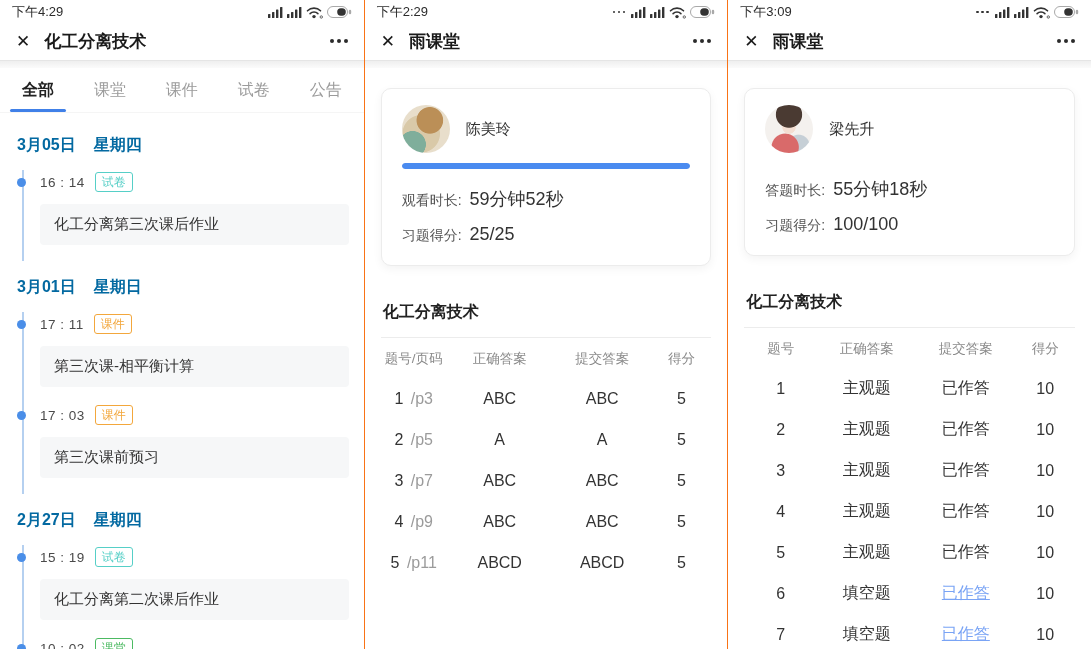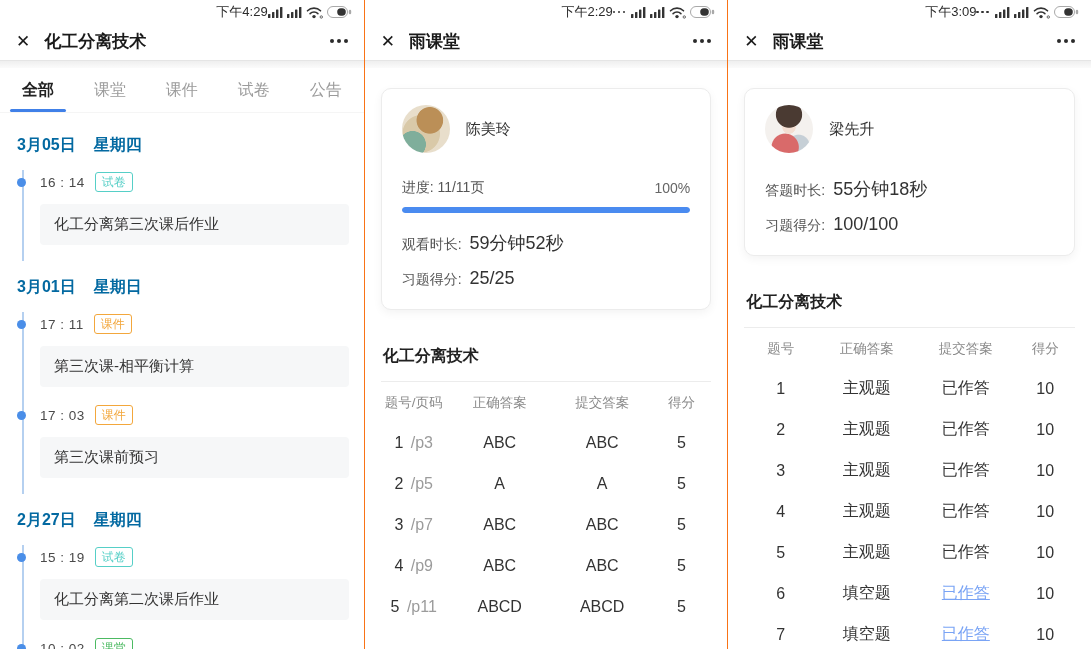--- a/index.html
+++ b/index.html
@@ -7,21 +7,21 @@
     --badge_exam:#56cfc7; --badge_courseware:#f3a73c; --badge_class:#4cba62; --link:#7aa4f5;
   }
   *{margin:0;padding:0;box-sizing:border-box;}
   html,body{width:1091px;height:649px;overflow:hidden;background:#fff;
     font-family:"Liberation Sans","DejaVu Sans",sans-serif;color:#333;}
   .app{display:flex;width:1091px;height:649px;}
   .panel{width:363.67px;height:649px;overflow:hidden;background:#fff;position:relative;}
   .panel + .panel{border-left:1px solid #f97316;}
 
   
-  .statusbar{height:22px;display:flex;align-items:center;justify-content:flex-end;
+  .statusbar{height:22px;display:flex;align-items:center;justify-content:space-between;
     padding:2px 12px 0 12px;font-size:13px;color:#2b2b2b;}
   .st-icons{display:flex;align-items:center;gap:4px;}
   .st-dots{display:flex;gap:2.5px;margin-right:2px;}
   .st-dots i{width:2.5px;height:2.5px;border-radius:50%;background:#333;display:block;}
 
   
   .navbar{height:38px;display:flex;align-items:center;padding:0 16px;background:#fff;}
   .nav-close{font-size:17px;color:#1a1a1a;cursor:pointer;line-height:1;}
   .nav-title{font-size:17px;font-weight:700;color:#1a1a1a;margin-left:14px;flex:1;
     white-space:nowrap;overflow:hidden;}
@@ -285,27 +285,20 @@
         </span>
     </div>
     <div class="nav-divider"></div>
 
     <div class="content">
       <div class="stu-card">
         <div class="stu-head">
           <div class="avatar a-cat"></div>
           <div class="stu-name">陈美玲</div>
         </div>
-        <div class="prog-row">
-          <div class="prog-label">
-            <span>进度:</span>
-            <span>11/11页</span>
-          </div>
-          <div class="prog-pct">100%</div>
-        </div>
         <div class="prog-bar">
           <div class="prog-fill" id="prog-fill-1" style="width: 100%;"></div>
         </div>
         <div class="stat-line">
           <span>观看时长:</span>
           <span class="stat-value">59分钟52秒</span>
         </div>
         <div class="stat-line">
           <span>习题得分:</span>
           <span class="stat-value">25/25</span>

